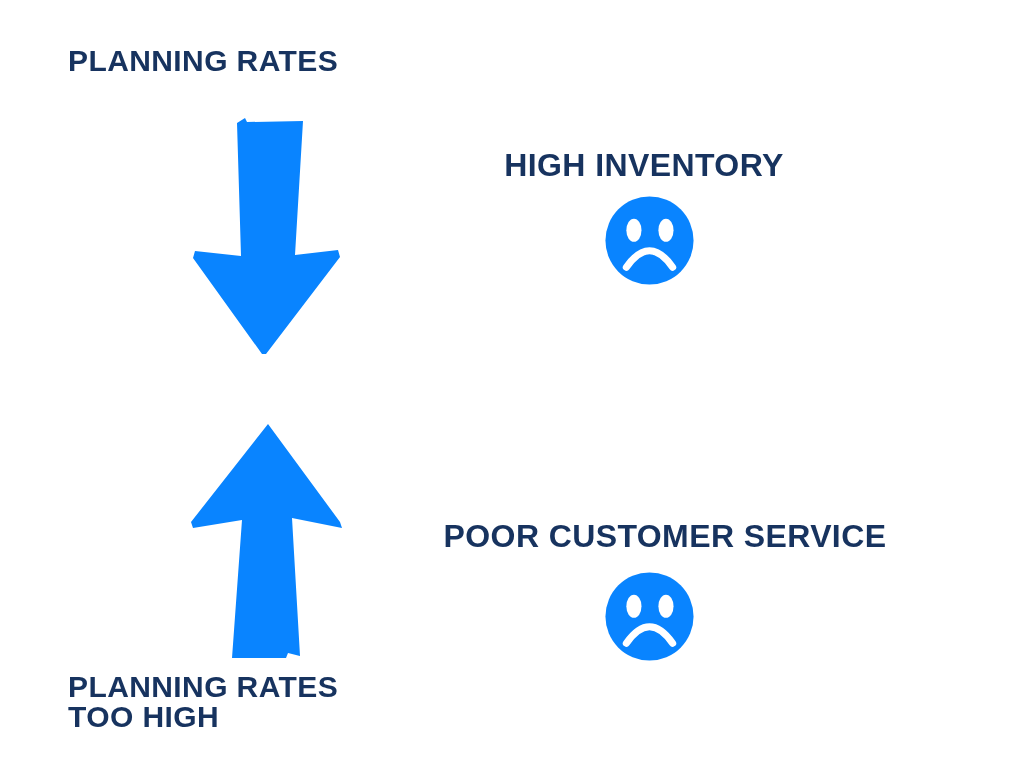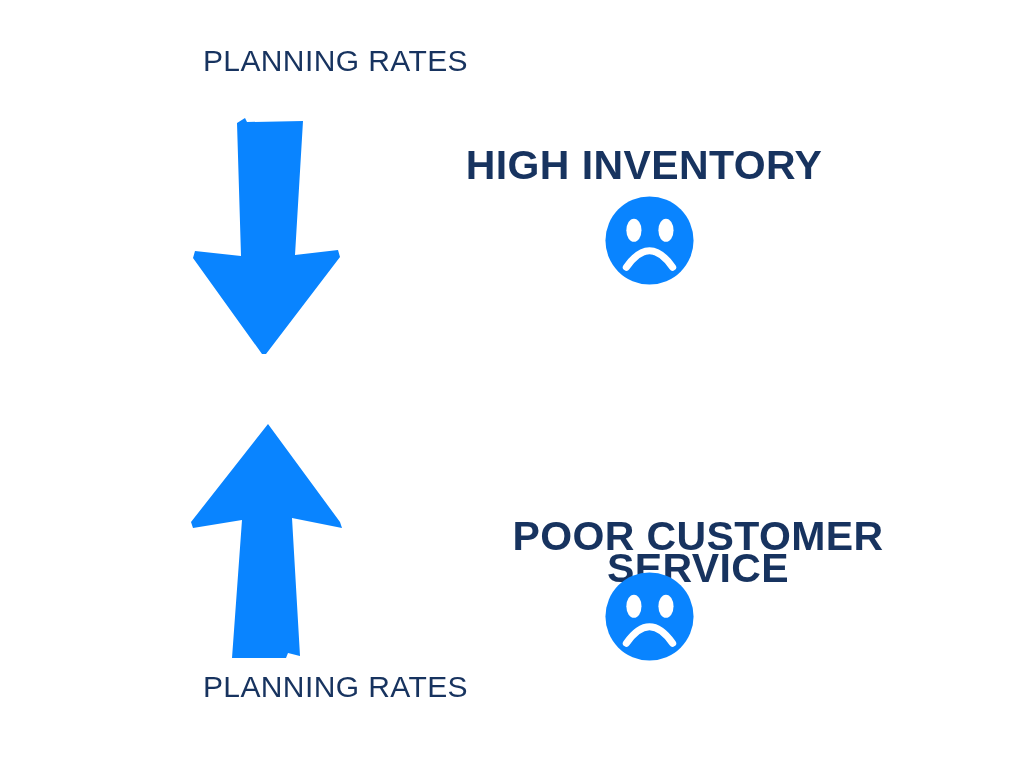--- a/index.html
+++ b/index.html
@@ -14,40 +14,40 @@
     position: relative;
     width: 1024px;
     height: 768px;
     background: var(--background);
     font-family: "Liberation Sans", sans-serif;
     overflow: hidden;
   }
   .cause-label {
     position: absolute;
     width: 400px;
-    text-align: right;
+    text-align: left;
     color: var(--text-navy);
-    font-weight: 400;
+    font-weight: 700;
     font-size: 30px;
     line-height: 30px;
     letter-spacing: 0.4px;
   }
   .pos-cause-top { left: 68px; top: 46px; }
   .pos-cause-bottom { left: 68px; top: 672px; }
   .effect-label {
     position: absolute;
     text-align: center;
     color: var(--text-navy);
     font-weight: 800;
-    font-size: 41px;
+    font-size: 32px;
     line-height: 32px;
     letter-spacing: 0.4px;
   }
   .pos-effect-top { left: 394px; top: 149px; width: 500px; }
-  .pos-effect-bottom { left: 438px; top: 520px; width: 520px; }
+  .pos-effect-bottom { left: 405px; top: 520px; width: 520px; }
   .arrow { position: absolute; display: block; }
   .arrow-down { left: 188px; top: 116px; width: 160px; height: 242px; }
   .arrow-up { left: 188px; top: 420px; width: 156px; height: 242px; }
   .arrow-shape { fill: var(--accent-blue); }
   .face { position: absolute; display: block; width: 89px; height: 89px; }
   .face-top { left: 605px; top: 196px; }
   .face-bottom { left: 605px; top: 572px; }
   .face-bg { fill: var(--accent-blue); }
   .face-eye { fill: var(--face-detail); }
   .face-mouth {
@@ -87,15 +87,16 @@
 
   <svg class="face face-bottom" viewBox="0 0 100 100" xmlns="http://www.w3.org/2000/svg" aria-hidden="true">
     <circle class="face-bg" cx="50" cy="50" r="49.5"></circle>
     <ellipse class="face-eye" cx="32.5" cy="38.5" rx="8.5" ry="13"></ellipse>
     <ellipse class="face-eye" cx="68.5" cy="38.5" rx="8.5" ry="13"></ellipse>
     <path class="face-mouth" d="M 24 80 Q 50 43 76 80"></path>
   </svg>
 
   <div class="cause-label pos-cause-bottom">
     <div class="line">PLANNING RATES</div>
+    <div class="line">TOO HIGH</div>
   </div>
 
 </div>
 
 </body></html>

